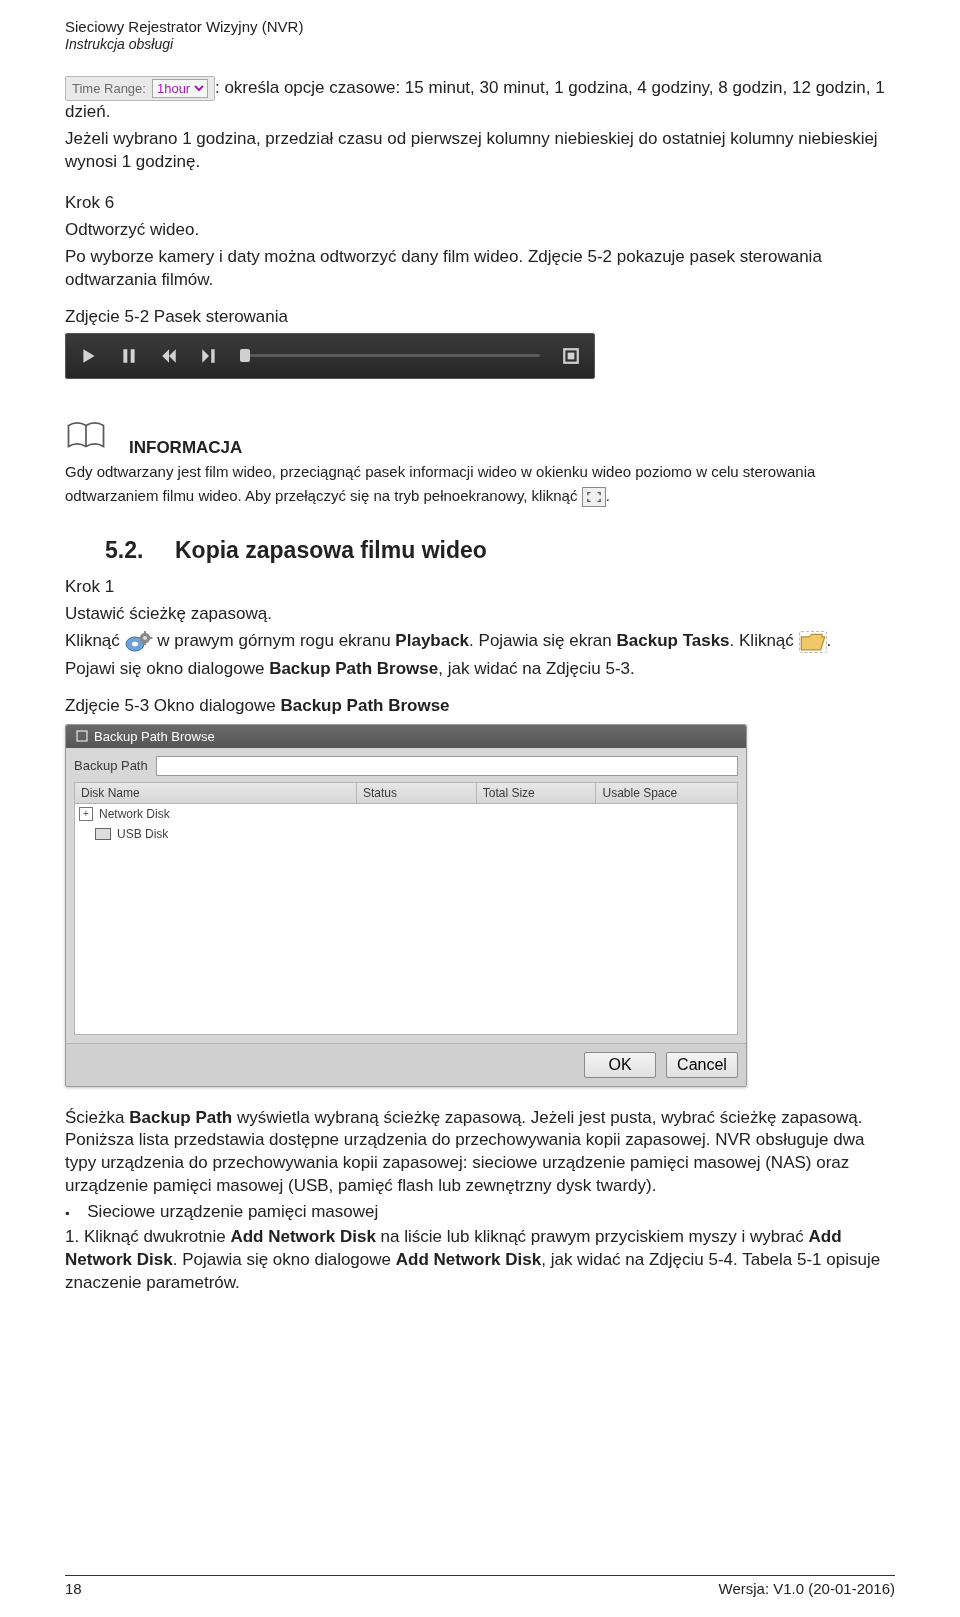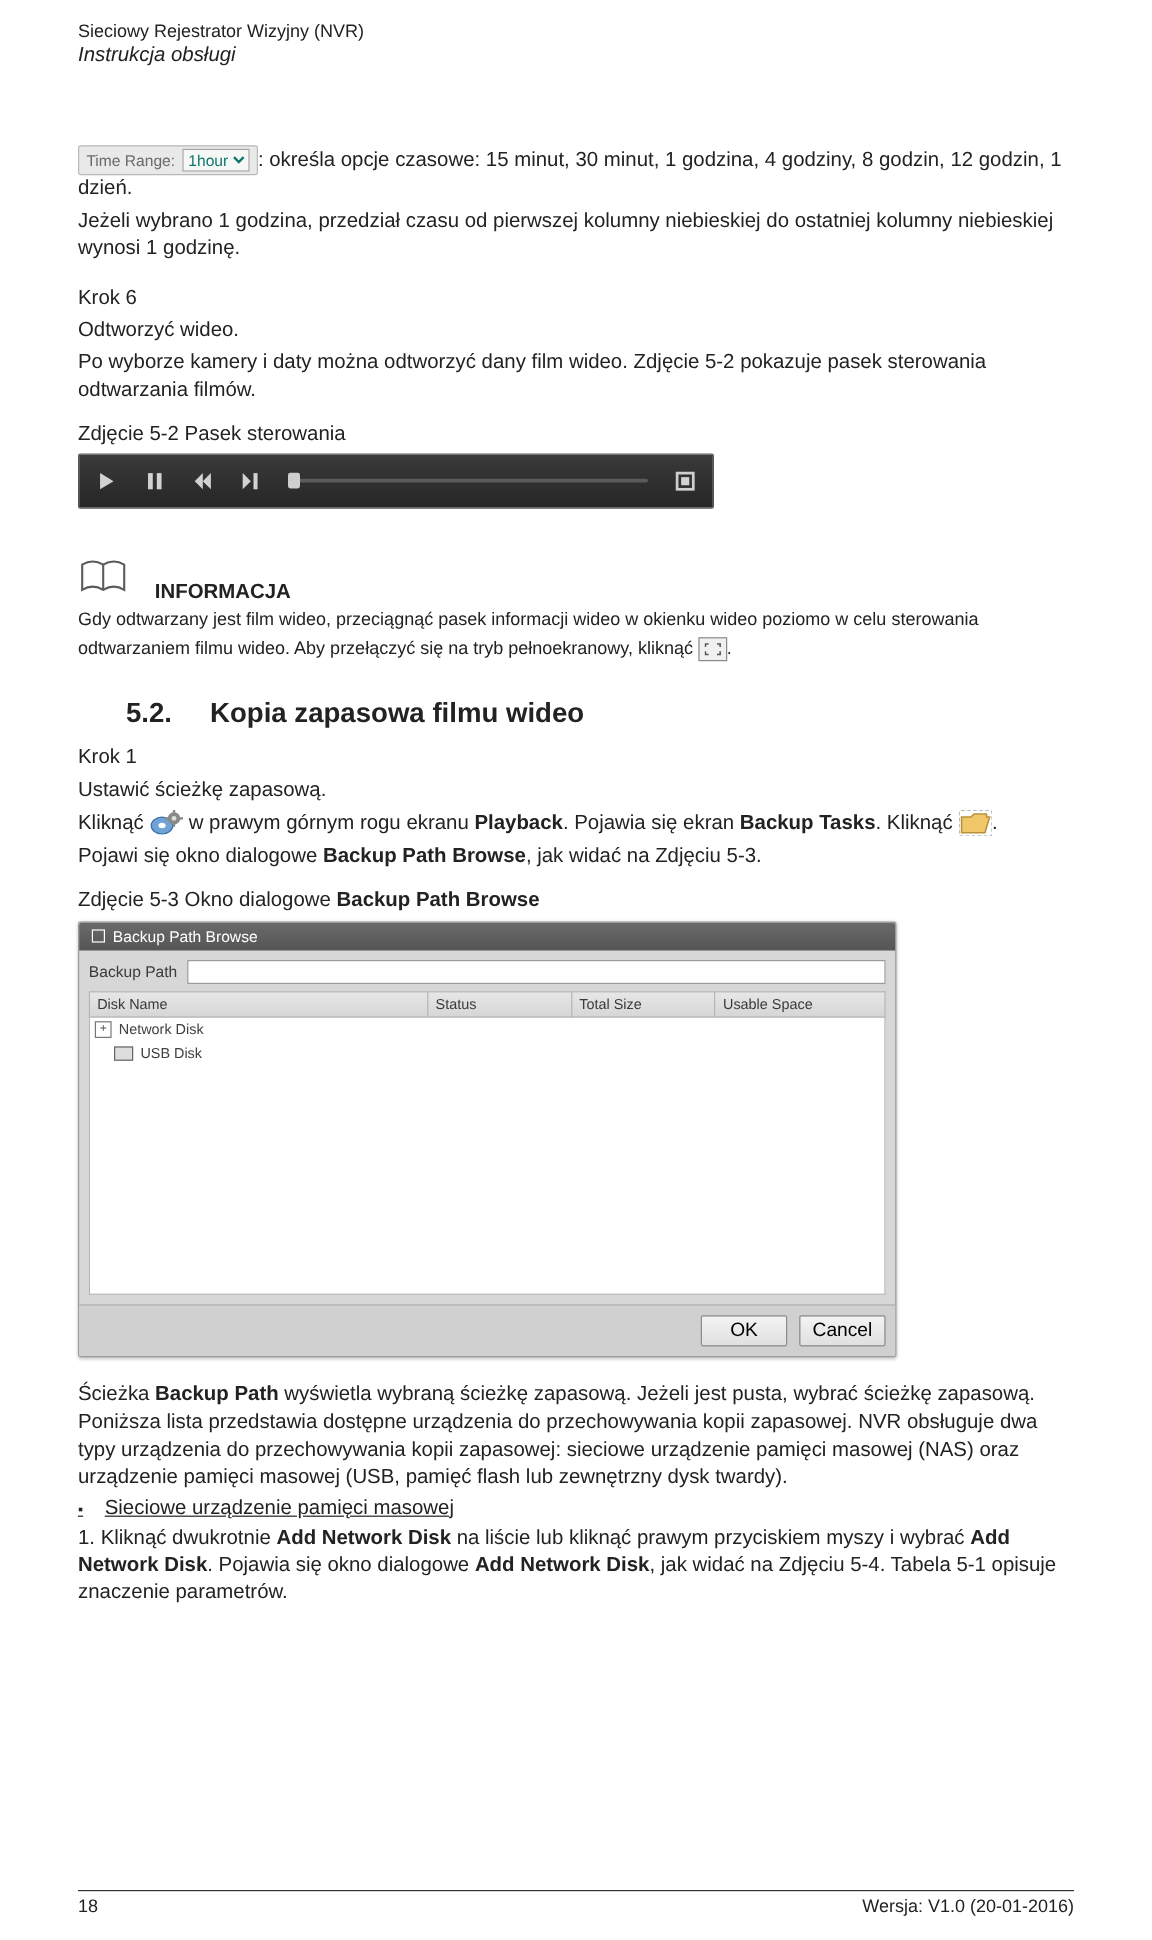--- a/index.html
+++ b/index.html
@@ -1,27 +1,27 @@
 <!DOCTYPE html>
 <html><head>
 <meta charset="utf-8">
 <style>
   body { font-family: Arial, Helvetica, sans-serif; font-size: 17px; color:#222; margin:0; }
   .page { width: 960px; min-height:1617px; margin:0 auto; background:#fff; position:relative; padding: 18px 65px 30px 65px; box-sizing:border-box; }
   .hdr-title { font-size:15px; line-height:1.2; }
-  .hdr-sub { font-style:italic; font-size:17px; margin-bottom:65px;}
+  .hdr-sub { font-style:italic; font-size:14px; margin-bottom:24px;}
   .inline-img { display:inline-block; vertical-align:middle; }
   .time-range-widget{
     display:inline-flex; align-items:center; gap:6px;
     background:#e9e9e9; border:1px solid #b8b8b8; border-radius:2px;
     padding:2px 6px; font-size:13px; color:#6a7a6e;
   }
   .time-range-widget .lbl{ color:#6a6a6a; }
   .time-range-widget select{
-    font-size:13px; border:1px solid #a5a5a5; background:#f6f8f5; color:#0f766e;
+    font-size:13px; border:1px solid #a5a5a5; background:#f6f8f5; color:#a21caf;
   }
   p{ margin:4px 0; line-height:1.35;}
   .step-label{font-weight:normal;}
   .playback-bar{
     display:flex; align-items:center; gap:22px;
     background:linear-gradient(#3a3a3a,#262626);
     border:1px solid #555; border-radius:2px;
     padding:8px 14px; width: 500px; height:28px;
     color:#d8d8d8; margin-top:2px;
   }
@@ -83,21 +83,21 @@
   .expander{ display:inline-flex; width:12px; height:12px; border:1px solid #777; align-items:center; justify-content:center; font-size:10px; line-height:1; color:#555;}
   .disk-icon{ display:inline-flex; width:14px; height:10px; border:1px solid #666; background:#ddd;}
   .dlg-footer{
     display:flex; justify-content:flex-end; gap:10px; padding:8px;
     background:#d0d0d0; border-top:1px solid #b0b0b0;
   }
   .dlg-btn{
     min-width:72px; padding:3px 10px; font-size:16px;
     background:linear-gradient(#f4f4f4,#e0e0e0); border:1px solid #8a8a8a; border-radius:2px;
   }
-  ul.bullets{ list-style:none; padding:0; margin:2px 0 0 0;text-decoration:underline;}
+  ul.bullets{ list-style:none; padding:0; margin:2px 0 0 0;}
   ul.bullets li::before{ content:"▪"; font-size:12px; margin:0 18px 0 0; color:#222;}
   .footer{
     position:absolute; bottom:20px; left:65px; right:65px;
     border-top:1px solid #333; display:flex; justify-content:space-between;
     font-size:15px; padding-top:4px;
   }
 </style>
 </head>
 <body>
 

